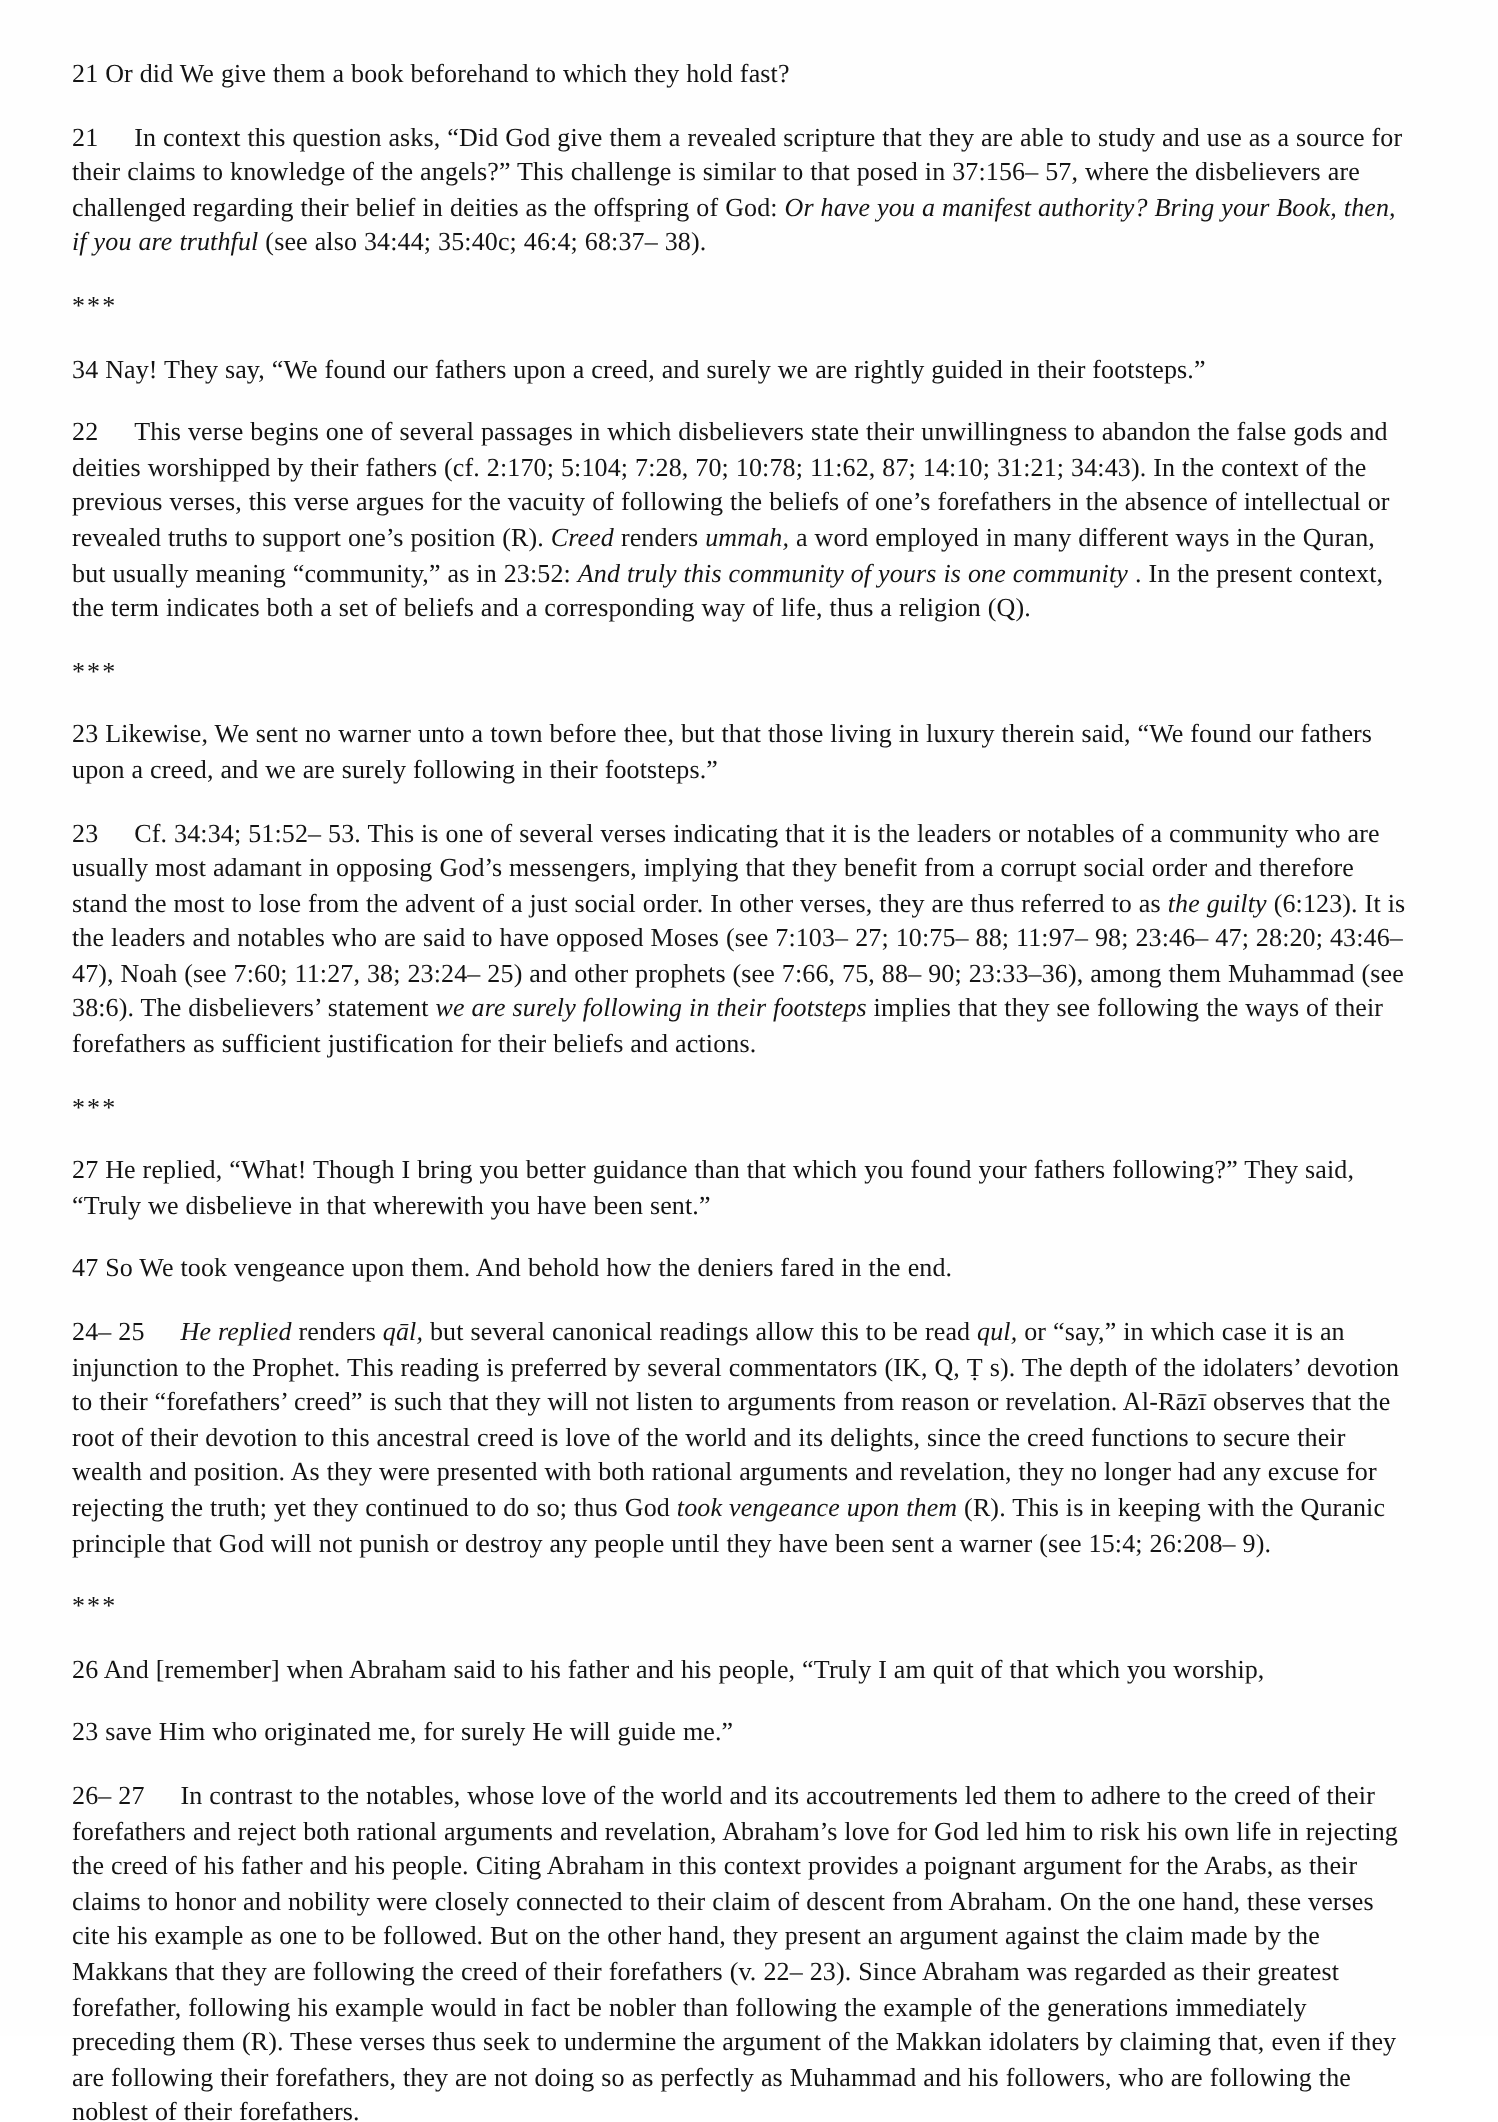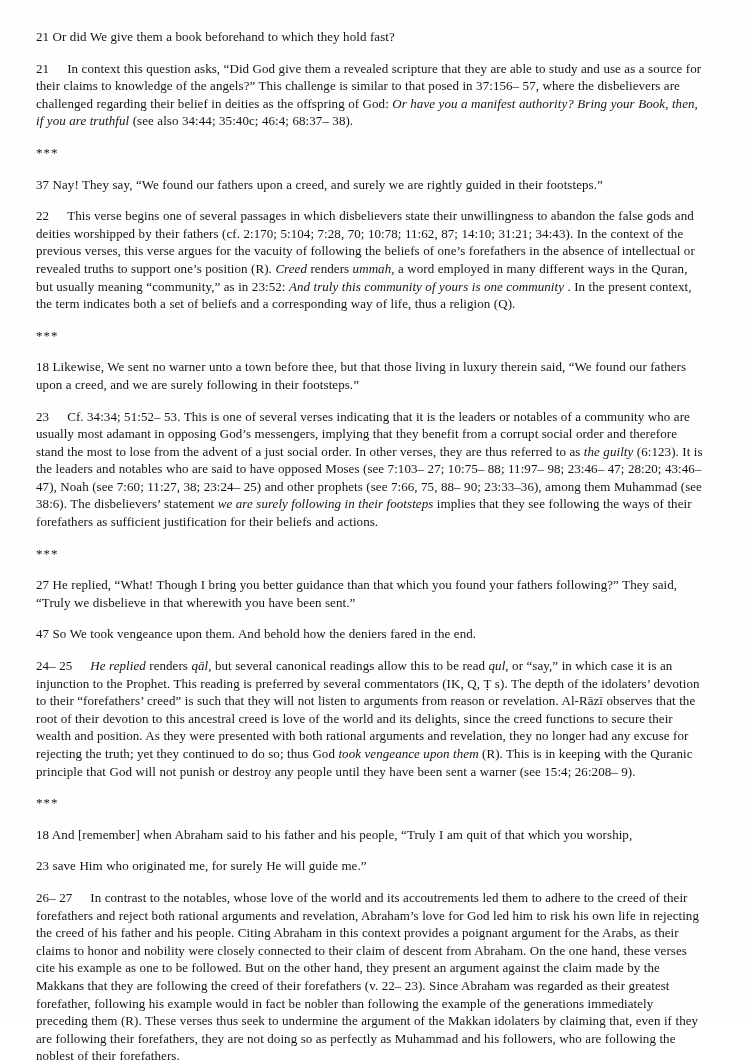--- a/index.html
+++ b/index.html
@@ -50,27 +50,27 @@
   .sp-wide { display: inline-block; width: 18px; }
 </style>
 </head>
 <body>
 
 <div class="page">
   <div id="content">
       <p class="block verse">21 Or did We give them a book beforehand to which they hold fast?</p>
       <p class="block commentary"><span class="num-lead">21</span><span class="sp-wide"></span><span>In context this question asks, “Did God give them a revealed scripture that they are able to study and use as a source for their claims to knowledge of the angels?” This challenge is similar to that posed in 37:156– 57, where the disbelievers are challenged regarding their belief in deities as the offspring of God: </span><span class="it">Or have you a manifest authority? Bring your Book, then, if you are truthful</span><span> (see also 34:44; 35:40c; 46:4; 68:37– 38).</span></p>
       <div class="divider">***</div>
-      <p class="block verse">37 Nay! They say, “We found our fathers upon a creed, and surely we are rightly guided in their footsteps.”</p>
+      <p class="block verse">34 Nay! They say, “We found our fathers upon a creed, and surely we are rightly guided in their footsteps.”</p>
       <p class="block commentary"><span class="num-lead">22</span><span class="sp-wide"></span><span>This verse begins one of several passages in which disbelievers state their unwillingness to abandon the false gods and deities worshipped by their fathers (cf. 2:170; 5:104; 7:28, 70; 10:78; 11:62, 87; 14:10; 31:21; 34:43). In the context of the previous verses, this verse argues for the vacuity of following the beliefs of one’s forefathers in the absence of intellectual or revealed truths to support one’s position (R). </span><span class="it">Creed</span><span> renders </span><span class="it">ummah,</span><span> a word employed in many different ways in the Quran, but usually meaning “community,” as in 23:52: </span><span class="it">And truly this community of yours is one community</span><span> . In the present context, the term indicates both a set of beliefs and a corresponding way of life, thus a religion (Q).</span></p>
       <div class="divider">***</div>
-      <p class="block verse">18 Likewise, We sent no warner unto a town before thee, but that those living in luxury therein said, “We found our fathers upon a creed, and we are surely following in their footsteps.”</p>
+      <p class="block verse">23 Likewise, We sent no warner unto a town before thee, but that those living in luxury therein said, “We found our fathers upon a creed, and we are surely following in their footsteps.”</p>
       <p class="block commentary"><span class="num-lead">23</span><span class="sp-wide"></span><span>Cf. 34:34; 51:52– 53. This is one of several verses indicating that it is the leaders or notables of a community who are usually most adamant in opposing God’s messengers, implying that they benefit from a corrupt social order and therefore stand the most to lose from the advent of a just social order. In other verses, they are thus referred to as </span><span class="it">the guilty</span><span> (6:123). It is the leaders and notables who are said to have opposed Moses (see 7:103– 27; 10:75– 88; 11:97– 98; 23:46– 47; 28:20; 43:46– 47), Noah (see 7:60; 11:27, 38; 23:24– 25) and other prophets (see 7:66, 75, 88– 90; 23:33–36), among them Muhammad (see 38:6). The disbelievers’ statement </span><span class="it">we are surely following in their footsteps</span><span> implies that they see following the ways of their forefathers as sufficient justification for their beliefs and actions.</span></p>
       <div class="divider">***</div>
       <p class="block verse">27 He replied, “What! Though I bring you better guidance than that which you found your fathers following?” They said, “Truly we disbelieve in that wherewith you have been sent.”</p>
       <p class="block verse">47 So We took vengeance upon them. And behold how the deniers fared in the end.</p>
       <p class="block commentary"><span class="num-lead">24– 25</span><span class="sp-wide"></span><span class="it">He replied</span><span> renders </span><span class="it">qāl,</span><span> but several canonical readings allow this to be read </span><span class="it">qul,</span><span> or “say,” in which case it is an injunction to the Prophet. This reading is preferred by several commentators (IK, Q, Ṭ s). The depth of the idolaters’ devotion to their “forefathers’ creed” is such that they will not listen to arguments from reason or revelation. Al-Rāzī observes that the root of their devotion to this ancestral creed is love of the world and its delights, since the creed functions to secure their wealth and position. As they were presented with both rational arguments and revelation, they no longer had any excuse for rejecting the truth; yet they continued to do so; thus God </span><span class="it">took vengeance upon them</span><span> (R). This is in keeping with the Quranic principle that God will not punish or destroy any people until they have been sent a warner (see 15:4; 26:208– 9).</span></p>
       <div class="divider">***</div>
-      <p class="block verse">18 And [remember] when Abraham said to his father and his people, “Truly I am quit of that which you worship,</p>
+      <p class="block verse">26 And [remember] when Abraham said to his father and his people, “Truly I am quit of that which you worship,</p>
       <p class="block verse">23 save Him who originated me, for surely He will guide me.”</p>
       <p class="block commentary"><span class="num-lead">26– 27</span><span class="sp-wide"></span><span>In contrast to the notables, whose love of the world and its accoutrements led them to adhere to the creed of their forefathers and reject both rational arguments and revelation, Abraham’s love for God led him to risk his own life in rejecting the creed of his father and his people. Citing Abraham in this context provides a poignant argument for the Arabs, as their claims to honor and nobility were closely connected to their claim of descent from Abraham. On the one hand, these verses cite his example as one to be followed. But on the other hand, they present an argument against the claim made by the Makkans that they are following the creed of their forefathers (v. 22– 23). Since Abraham was regarded as their greatest forefather, following his example would in fact be nobler than following the example of the generations immediately preceding them (R). These verses thus seek to undermine the argument of the Makkan idolaters by claiming that, even if they are following their forefathers, they are not doing so as perfectly as Muhammad and his followers, who are following the noblest of their forefathers.</span></p>
     </div>
 </div>
 
 </body></html>

